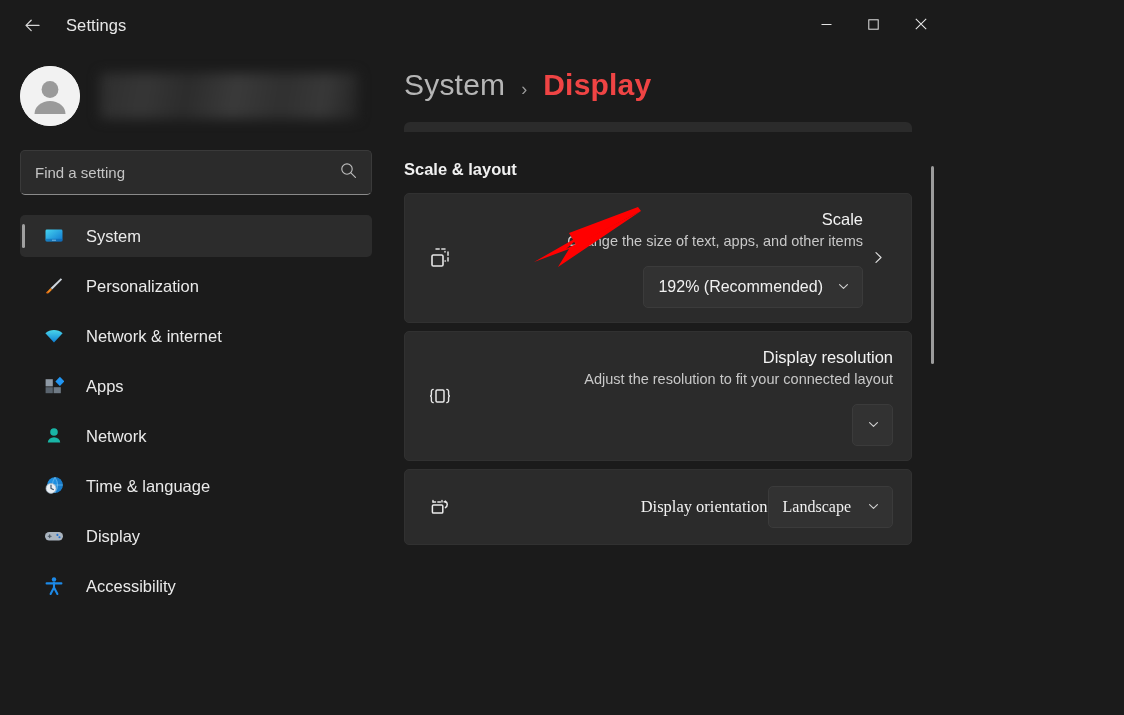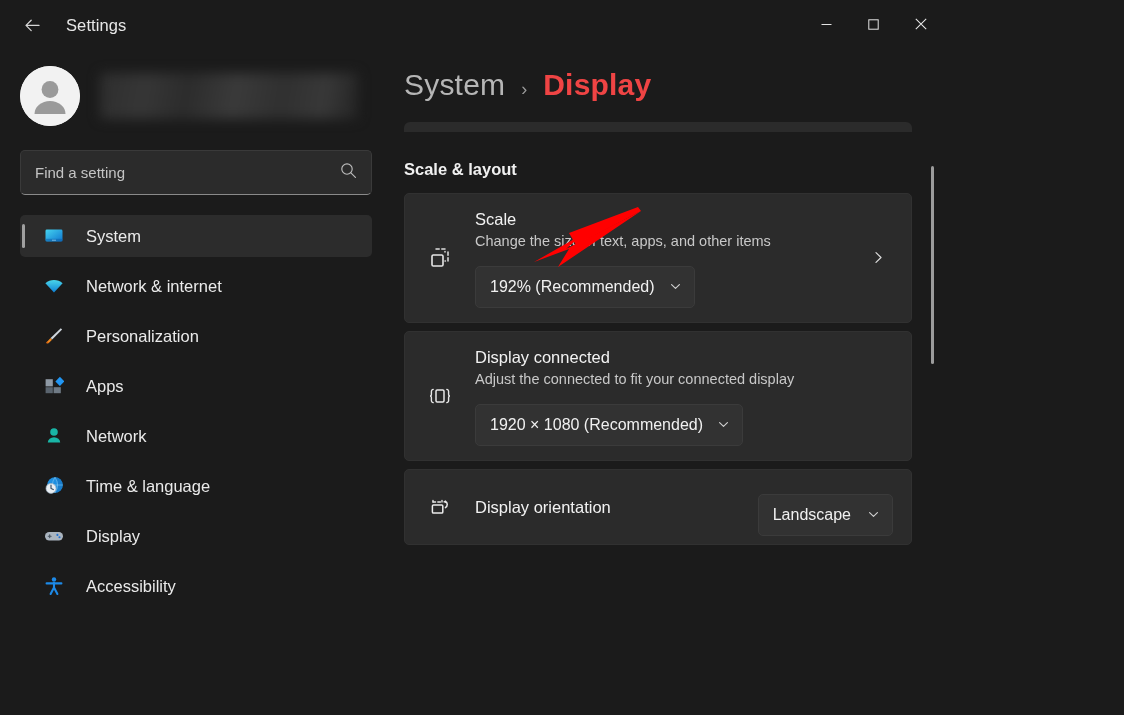--- a/index.html
+++ b/index.html
@@ -83,36 +83,36 @@
 
   .cards { margin-top:14px; margin-right:32px; }
   .card {
     background:#2b2b2b; border:1px solid #313131; border-radius:5px;
     margin-bottom:8px; position:relative;
   }
   .card.clickable { cursor:pointer; }
 
   .card-row { display:flex; align-items:center; padding:14px 18px; }
   .card-ico { width:34px; flex:0 0 34px; display:flex; align-items:center; justify-content:center; }
-  .card-body { flex:1; margin-left:18px; min-width:0; }
+  .card-body { flex:1; margin-left:18px; min-width:0;text-align:right; }
   .card-title { font-size:16.5px; color:#f2f2f2; line-height:1.35; }
   .card-sub { font-size:14.5px; color:#c8c8c8; margin-top:2px; line-height:1.35; }
   .card-chevron { width:30px; flex:0 0 30px; display:flex; align-items:center; justify-content:center; color:#d8d8d8; }
 
   .combo {
     display:inline-flex; align-items:center; justify-content:space-between;
     background:#323232; border:1px solid #3b3b3b; border-radius:5px;
     height:42px; padding:0 12px 0 14px; margin-top:14px; cursor:pointer;
     color:#f0f0f0; font-size:16px; gap:14px;
   }
   .combo .chev { opacity:.9; display:flex; align-items:center; }
 
-  .row-card .card-row { padding:8px 18px; }
+  .row-card .card-row { padding:16px 18px;font-family:Liberation Serif, serif; }
   .row-right { margin-left:auto; }
-  .row-right .combo { margin-top:16px;gap:16px; }
+  .row-right .combo { margin-top:0;gap:16px; }
 
   
   .scrollbar { position:absolute; right:10px; top:108px; width:3px; height:560px; }
   .scroll-thumb {
     position:absolute; left:0; top:8px; width:3px; height:198px;
     background:#9c9c9c; border-radius:2px; cursor:pointer;
   }
 
   
   .annot { position:absolute; left:0; top:0; width:1124px; height:715px; pointer-events:none; }
@@ -195,41 +195,41 @@
                 <circle cx="11" cy="14.2" r="0.6" fill="#bfeaff"></circle>
             </svg>
           </span>
           <span class="nav-label">System</span>
         </div>
 
 
         <div class="navitem">
           <span class="nav-ico">
             <svg width="20" height="20" viewBox="0 0 20 20">
+              <path d="M16.8 2.3 L18.1 3.6 L8.2 13.6 L6.6 12.0 Z" fill="#cfd6dd"></path>
+              <path d="M6.5 12.1 L8.1 13.7 L5.3 16.6 C4.4 17.5 2.9 17.3 2.4 16.3 L3.6 15.2 Z" fill="#f08a22"></path>
+              <path d="M3.6 15.2 L2.4 16.3 C2.2 17.0 2.6 17.5 3.3 17.6 L5.0 16.9 Z" fill="#e06a10"></path>
+            </svg>
+          </span>
+          <span class="nav-label">Personalization</span>
+        </div>
+
+        <div class="navitem">
+          <span class="nav-ico">
+            <svg width="20" height="20" viewBox="0 0 20 20">
               <defs>
                   <linearGradient id="gWifi" x1="0" y1="0" x2="0" y2="1">
                 <stop offset="0" stop-color="#4ad6ea"></stop>
                     <stop offset="1" stop-color="#0d7fd4"></stop>
               </linearGradient>
                 </defs>
               <path d="M1.4 7.2 A13 13 0 0 1 18.6 7.2 L10 16.6 Z" fill="url(#gWifi)"></path>
             </svg>
           </span>
           <span class="nav-label">Network &amp; internet</span>
-        </div>
-
-        <div class="navitem">
-          <span class="nav-ico">
-            <svg width="20" height="20" viewBox="0 0 20 20">
-              <path d="M16.8 2.3 L18.1 3.6 L8.2 13.6 L6.6 12.0 Z" fill="#cfd6dd"></path>
-              <path d="M6.5 12.1 L8.1 13.7 L5.3 16.6 C4.4 17.5 2.9 17.3 2.4 16.3 L3.6 15.2 Z" fill="#f08a22"></path>
-              <path d="M3.6 15.2 L2.4 16.3 C2.2 17.0 2.6 17.5 3.3 17.6 L5.0 16.9 Z" fill="#e06a10"></path>
-            </svg>
-          </span>
-          <span class="nav-label">Personalization</span>
         </div>
 
         <div class="navitem">
           <span class="nav-ico">
             <svg width="20" height="20" viewBox="0 0 20 20">
               <rect x="1.6" y="3.2" width="7.2" height="7.2" fill="#8f9aa5"></rect>
               <rect x="1.6" y="11.2" width="7.2" height="6" fill="#5a646e"></rect>
               <rect x="9.6" y="11.2" width="7.2" height="6" fill="#6f7a85"></rect>
               <rect x="12.7" y="2.2" width="6.4" height="6.4" transform="rotate(45 15.9 5.4)" fill="#2196f3"></rect>
             </svg>
@@ -331,24 +331,23 @@
         <div class="card">
           <div class="card-row">
             <span class="card-ico">
               <svg width="28" height="28" viewBox="0 0 28 28">
                 <rect x="10" y="8" width="8" height="12" rx="1.2" stroke="#e8e8e8" stroke-width="1.5" fill="none"></rect>
                 <path d="M7.2 7.4 A2 2 0 0 0 5.4 9.6 V12.4 A1.6 1.6 0 0 1 4.2 14 A1.6 1.6 0 0 1 5.4 15.6 V18.4 A2 2 0 0 0 7.2 20.6" stroke="#e8e8e8" stroke-width="1.4" fill="none" stroke-linecap="round"></path>
                 <path d="M20.8 7.4 A2 2 0 0 1 22.6 9.6 V12.4 A1.6 1.6 0 0 0 23.8 14 A1.6 1.6 0 0 0 22.6 15.6 V18.4 A2 2 0 0 1 20.8 20.6" stroke="#e8e8e8" stroke-width="1.4" fill="none" stroke-linecap="round"></path>
               </svg>
             </span>
             <div class="card-body">
-              <div class="card-title">Display connected</div>
-              <div class="card-sub">Adjust the connected to fit your connected display</div>
+              <div class="card-title">Display resolution</div>
+              <div class="card-sub">Adjust the resolution to fit your connected layout</div>
               <div class="combo">
-                <span>1920 × 1080 (Recommended)</span>
                 <span class="chev">
                   <svg width="13" height="13" viewBox="0 0 13 13">
                     <path d="M2.6 4.6 L6.5 8.4 L10.4 4.6" stroke="#e0e0e0" stroke-width="1.15" fill="none" stroke-linecap="round" stroke-linejoin="round"></path>
                   </svg>
                 </span>
               </div>
             </div>
           </div>
         </div>
 

